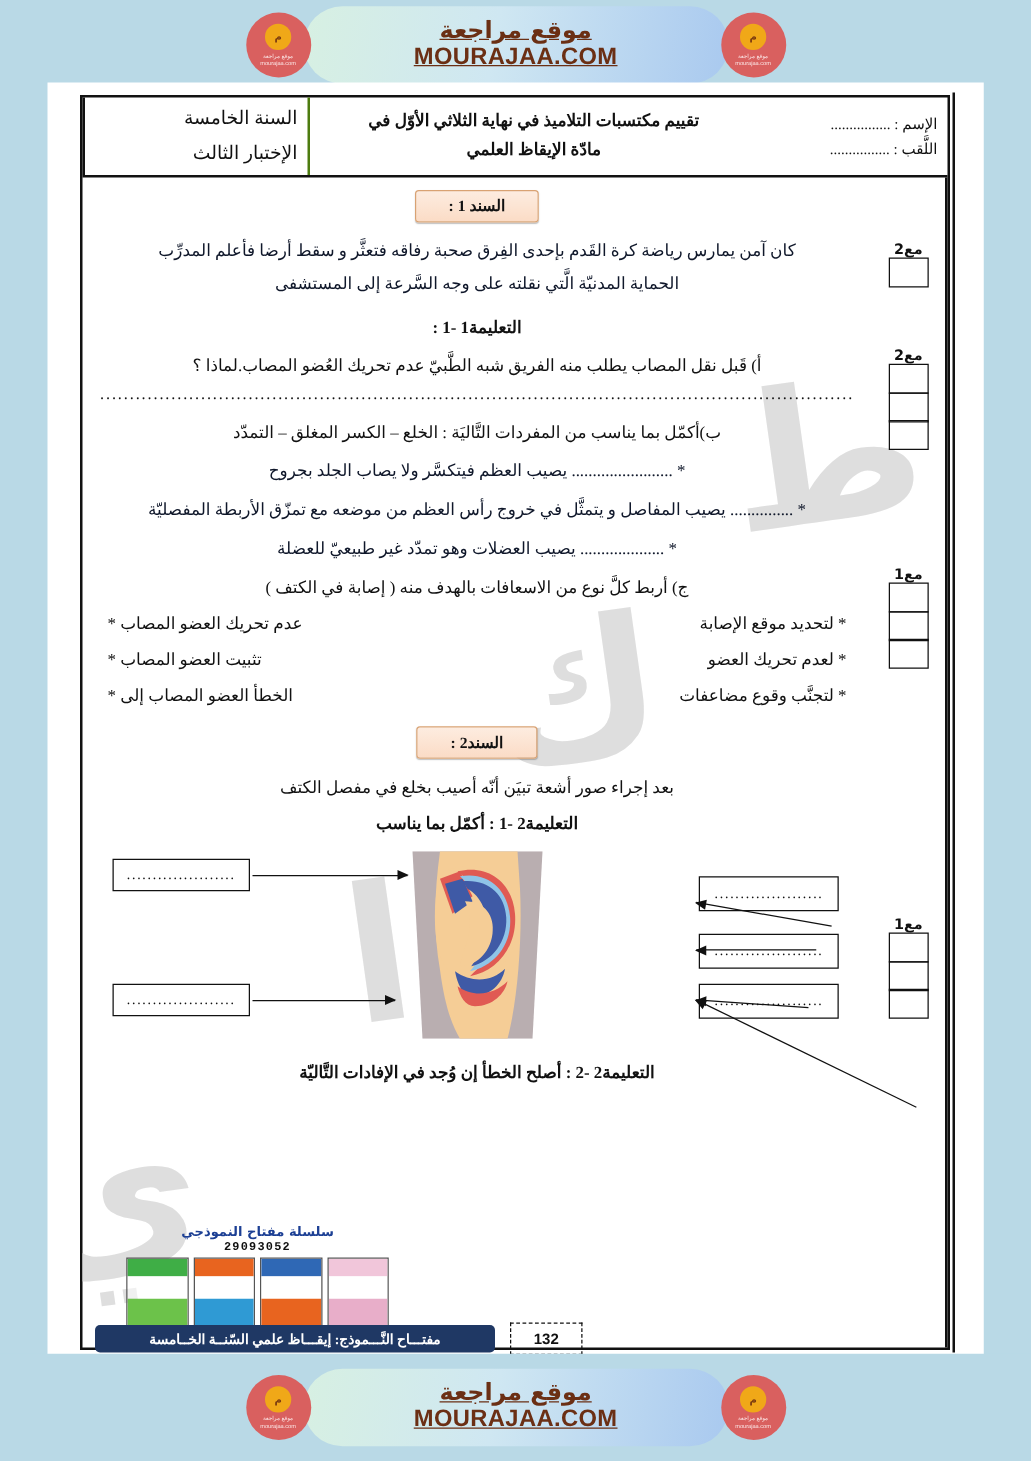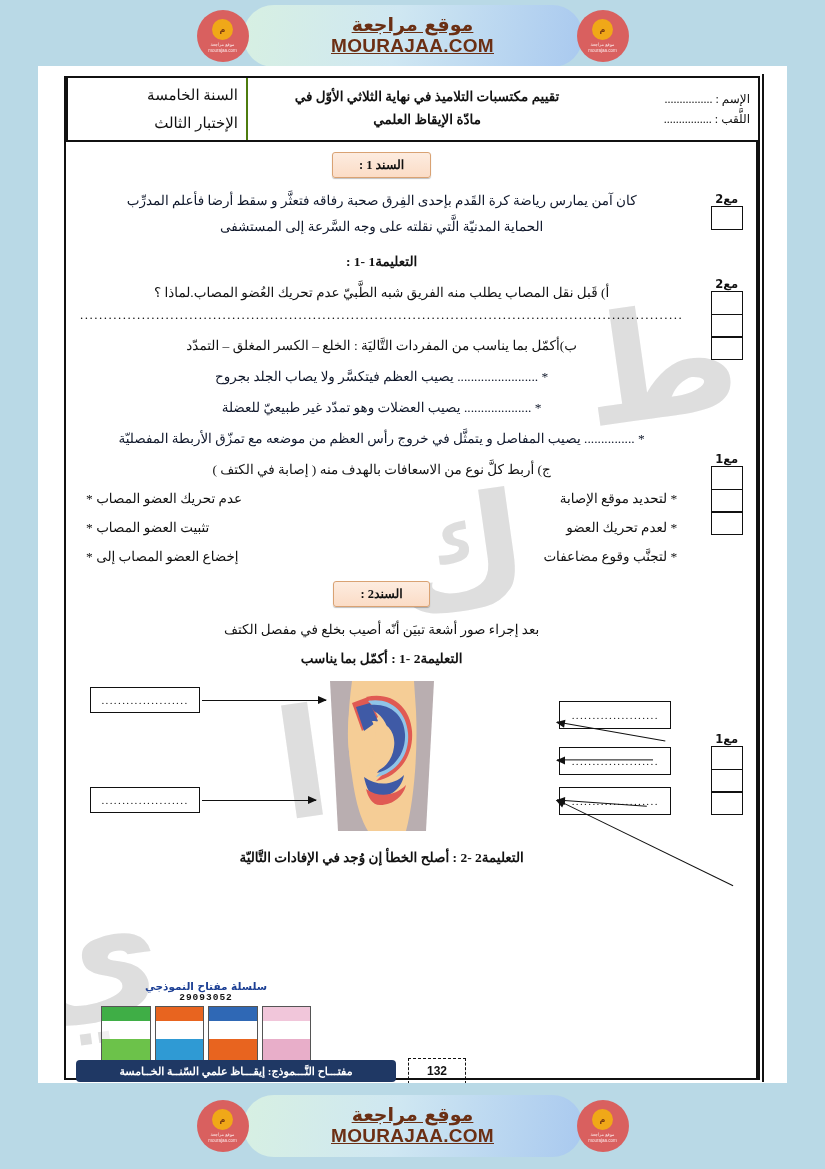--- a/index.html
+++ b/index.html
@@ -259,37 +259,37 @@
         </div>
 
         <div class="instr">التعليمة1 -1 :</div>
 
         <div class="qline">أ) قَبل نقل المصاب يطلب منه الفريق شبه الطَّبيّ عدم تحريك العُضو المصاب.لماذا ؟</div>
         <div class="dotline">...............................................................................................................................</div>
 
         <div class="qline">ب)أكمّل بما يناسب من المفردات التَّاليَة :  الخلع – الكسر المغلق – التمدّد</div>
 
         <div class="bullet-row">* ........................ يصيب العظم فيتكسَّر ولا يصاب الجلد بجروح</div>
+        <div class="bullet-row">* ............... يصيب المفاصل و يتمثَّل في خروج رأس العظم من موضعه مع تمزّق الأربطة المفصليّة</div>
         <div class="bullet-row">* .................... يصيب العضلات وهو تمدّد غير طبيعيّ للعضلة</div>
-        <div class="bullet-row">* ............... يصيب المفاصل و يتمثَّل في خروج رأس العظم من موضعه مع تمزّق الأربطة المفصليّة</div>
 
         <div class="qline">ج) أربط  كلَّ نوع من الاسعافات بالهدف منه ( إصابة في الكتف )</div>
 
         <div class="match-wrap">
           <div class="match-row">
             <div class="match-left">* لتحديد موقع الإصابة</div>
             <div class="match-right">عدم تحريك العضو المصاب *</div>
           </div>
           <div class="match-row">
             <div class="match-left">* لعدم تحريك العضو</div>
             <div class="match-right">تثبيت العضو المصاب            *</div>
           </div>
           <div class="match-row">
             <div class="match-left">* لتجنَّب وقوع مضاعفات</div>
-            <div class="match-right">إخضاع العضو المصاب إلى  *</div>
+            <div class="match-right">الخطأ العضو المصاب إلى  *</div>
           </div>
         </div>
 
         <div class="center" style="margin-top:16px">
           <span class="sanad">السند2 :</span>
         </div>
 
         <div class="qline">بعد إجراء صور أشعة تبيَن أنّه أصيب بخلع في مفصل الكتف</div>
 
         <div class="instr">التعليمة2 -1 : أكمّل بما يناسب</div>

